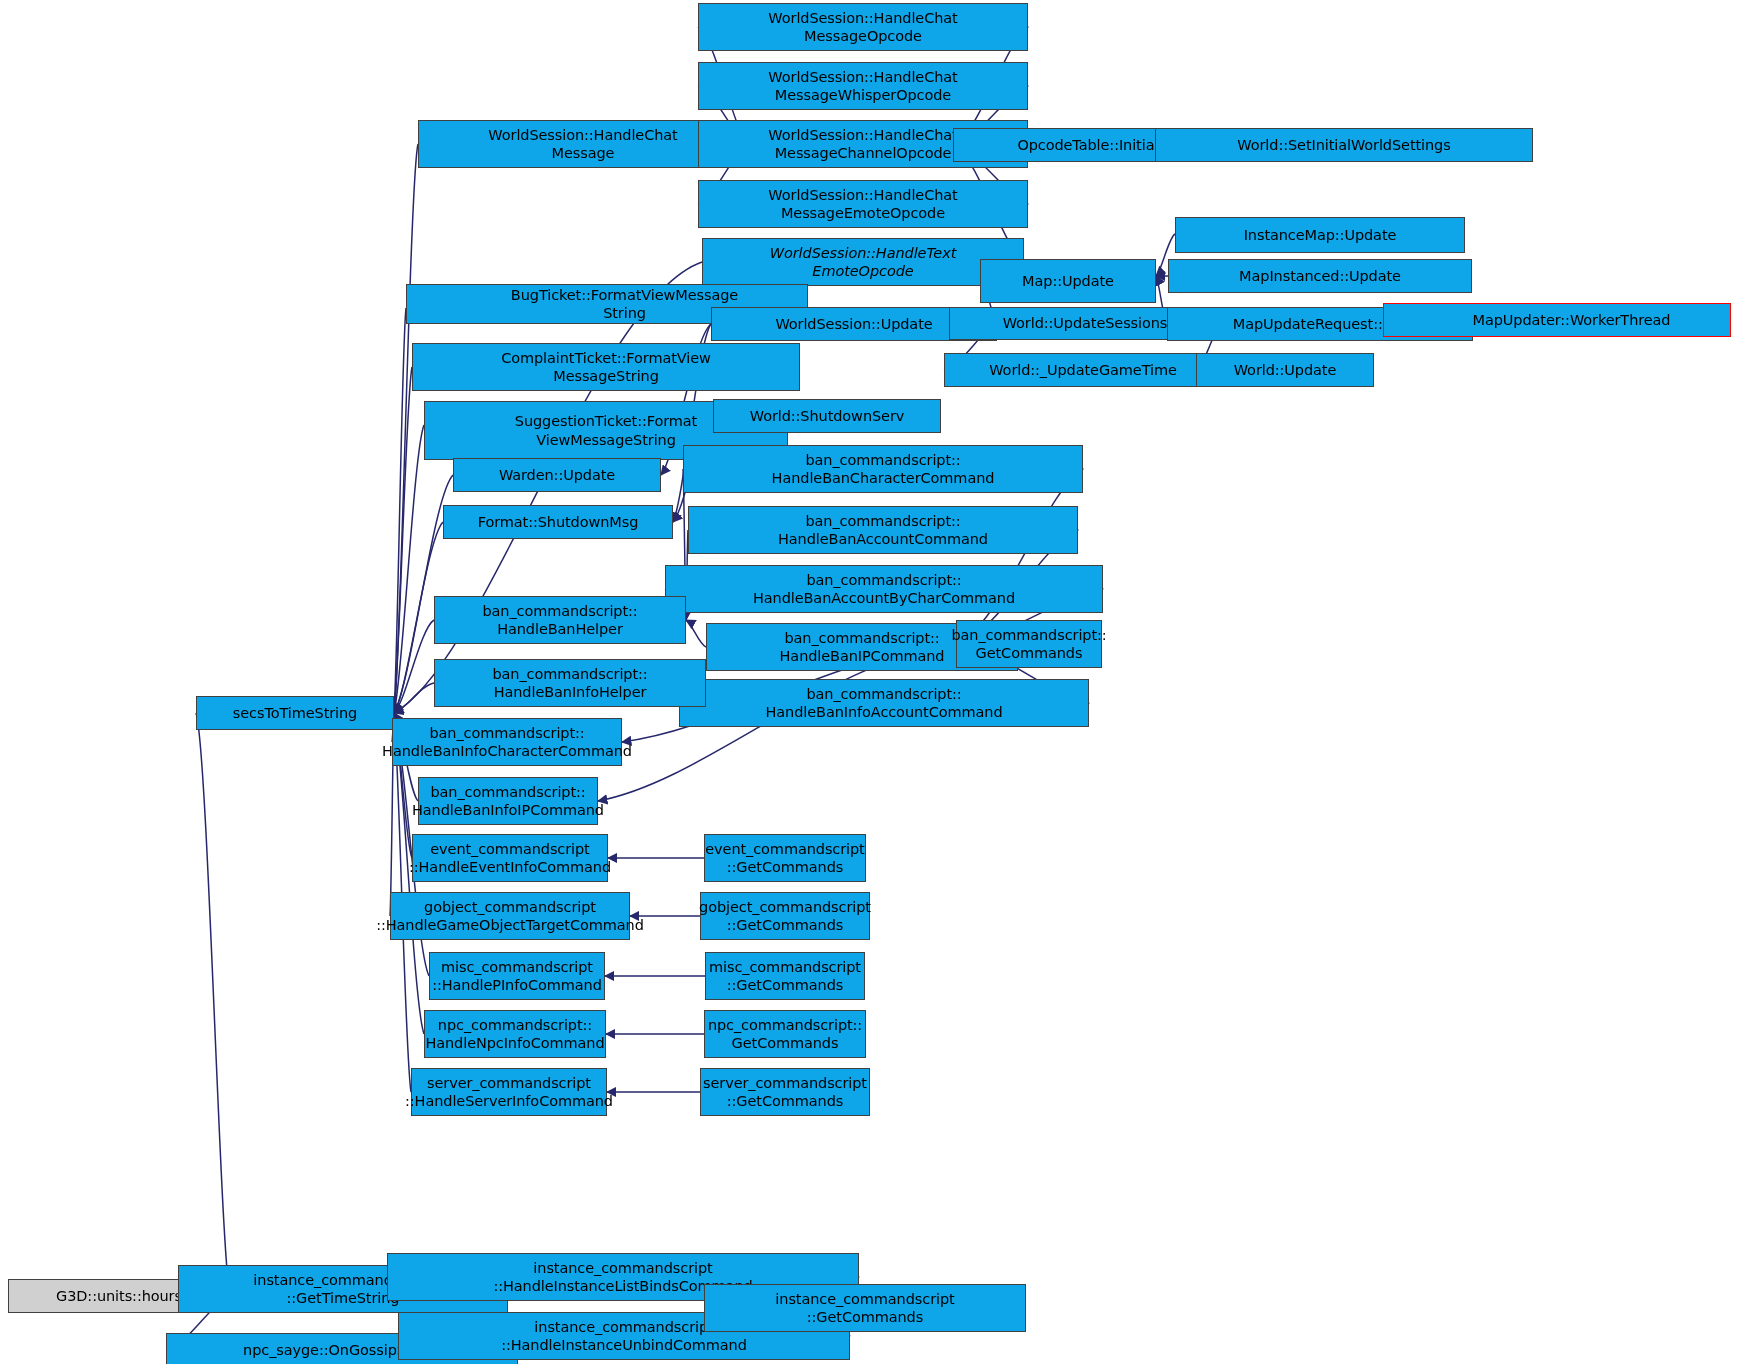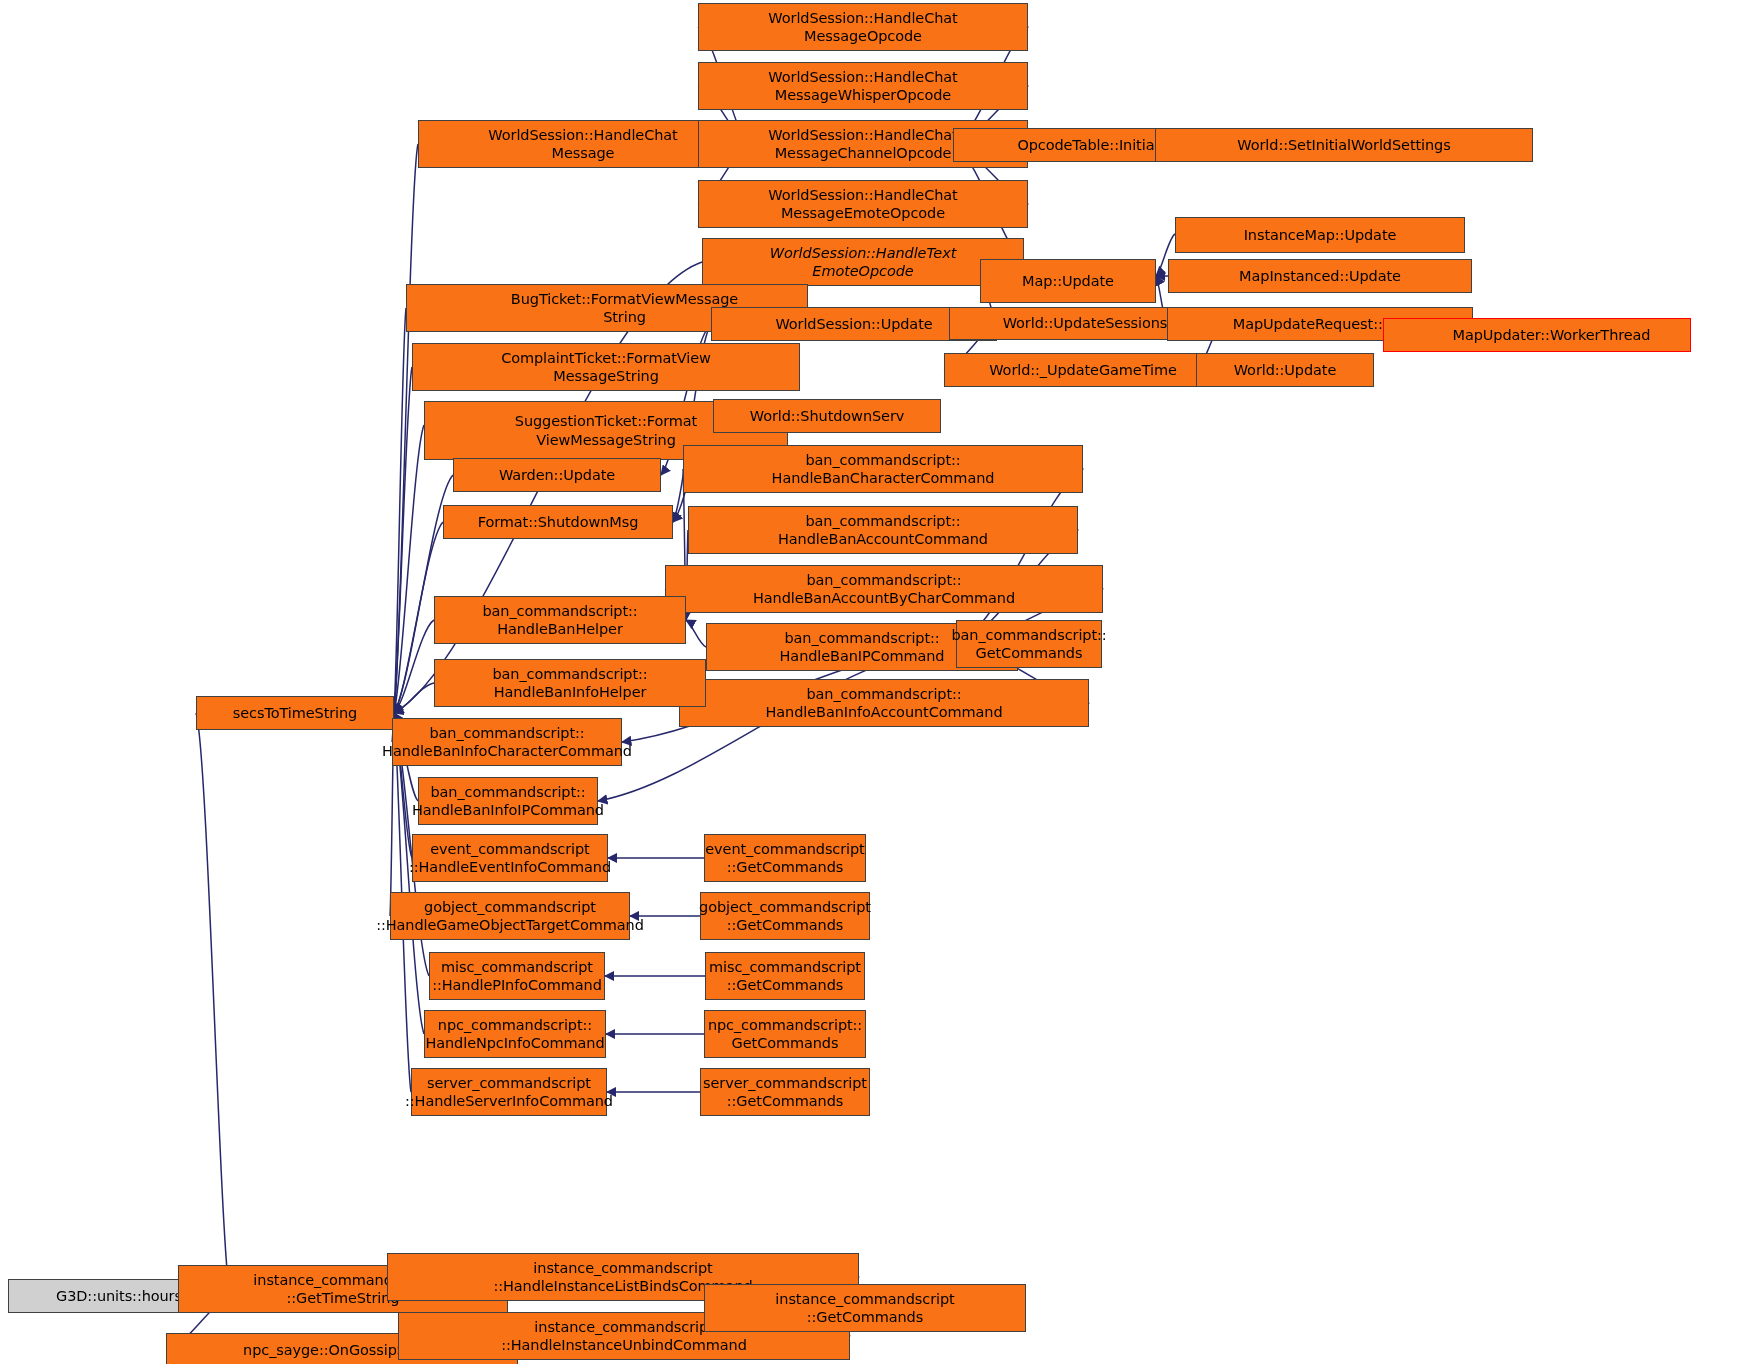--- a/index.html
+++ b/index.html
@@ -20,21 +20,21 @@
     left: 0;
     top: 0;
     width: 1740px;
     height: 1364px;
     pointer-events: none;
   }
   .node {
     position: absolute;
     box-sizing: border-box;
     border: 1px solid #404040;
-    background: #f97316;
+    background: #0ea5e9;
     color: #000000;
     display: flex;
     align-items: center;
     justify-content: center;
     text-align: center;
     font-size: 14.5px;
     line-height: 1.25;
     letter-spacing: -0.1px;
     padding: 1px 4px;
     white-space: pre-line;
@@ -142,35 +142,35 @@
       <div class="node" style="left: 698px; top: 62px; width: 330px; height: 48px;">WorldSession::HandleChat
 MessageWhisperOpcode</div>
       <div class="node" style="left: 698px; top: 120px; width: 330px; height: 48px;">WorldSession::HandleChat
 MessageChannelOpcode</div>
       <div class="node" style="left: 698px; top: 180px; width: 330px; height: 48px;">WorldSession::HandleChat
 MessageEmoteOpcode</div>
       <div class="node" style="left: 702px; top: 238px; width: 322px; height: 48px; font-style: italic;">WorldSession::HandleText
 EmoteOpcode</div>
       <div class="node" style="left: 953px; top: 128px; width: 290px; height: 34px;">OpcodeTable::Initialize</div>
       <div class="node" style="left: 1155px; top: 128px; width: 378px; height: 34px;">World::SetInitialWorldSettings</div>
-      <div class="node" style="left: 406px; top: 284px; width: 402px; height: 48px; padding-left: 39px;">BugTicket::FormatViewMessage
+      <div class="node" style="left: 406px; top: 284px; width: 402px; height: 40px; padding-left: 39px;">BugTicket::FormatViewMessage
 String</div>
       <div class="node" style="left: 412px; top: 343px; width: 388px; height: 48px;">ComplaintTicket::FormatView
 MessageString</div>
       <div class="node" style="left: 424px; top: 401px; width: 364px; height: 59px;">SuggestionTicket::Format
 ViewMessageString</div>
       <div class="node" style="left: 453px; top: 458px; width: 208px; height: 34px;">Warden::Update</div>
       <div class="node" style="left: 443px; top: 505px; width: 230px; height: 34px;">Format::ShutdownMsg</div>
       <div class="node" style="left: 711px; top: 307px; width: 286px; height: 34px;">WorldSession::Update</div>
       <div class="node" style="left: 949px; top: 307px; width: 272px; height: 33px;">World::UpdateSessions</div>
       <div class="node" style="left: 980px; top: 259px; width: 176px; height: 44px;">Map::Update</div>
       <div class="node" style="left: 1175px; top: 217px; width: 290px; height: 36px; text-align: center;">InstanceMap::Update</div>
       <div class="node" style="left: 1168px; top: 259px; width: 304px; height: 34px;">MapInstanced::Update</div>
       <div class="node" style="left: 1167px; top: 307px; width: 306px; height: 34px;">MapUpdateRequest::call</div>
-      <div class="node highlight" style="left: 1383px; top: 318px; width: 308px; height: 34px; padding-left: 33px;">MapUpdater::WorkerThread</div>
+      <div class="node highlight" style="left: 1383px; top: 303px; width: 348px; height: 34px; padding-left: 33px;">MapUpdater::WorkerThread</div>
       <div class="node" style="left: 944px; top: 353px; width: 278px; height: 34px;">World::_UpdateGameTime</div>
       <div class="node" style="left: 1196px; top: 353px; width: 178px; height: 34px;">World::Update</div>
       <div class="node" style="left: 713px; top: 399px; width: 228px; height: 34px;">World::ShutdownServ</div>
       <div class="node" style="left: 683px; top: 445px; width: 400px; height: 48px;">ban_commandscript::
 HandleBanCharacterCommand</div>
       <div class="node" style="left: 688px; top: 506px; width: 390px; height: 48px;">ban_commandscript::
 HandleBanAccountCommand</div>
       <div class="node" style="left: 665px; top: 565px; width: 438px; height: 48px;">ban_commandscript::
 HandleBanAccountByCharCommand</div>
       <div class="node" style="left: 706px; top: 623px; width: 312px; height: 48px;">ban_commandscript::

